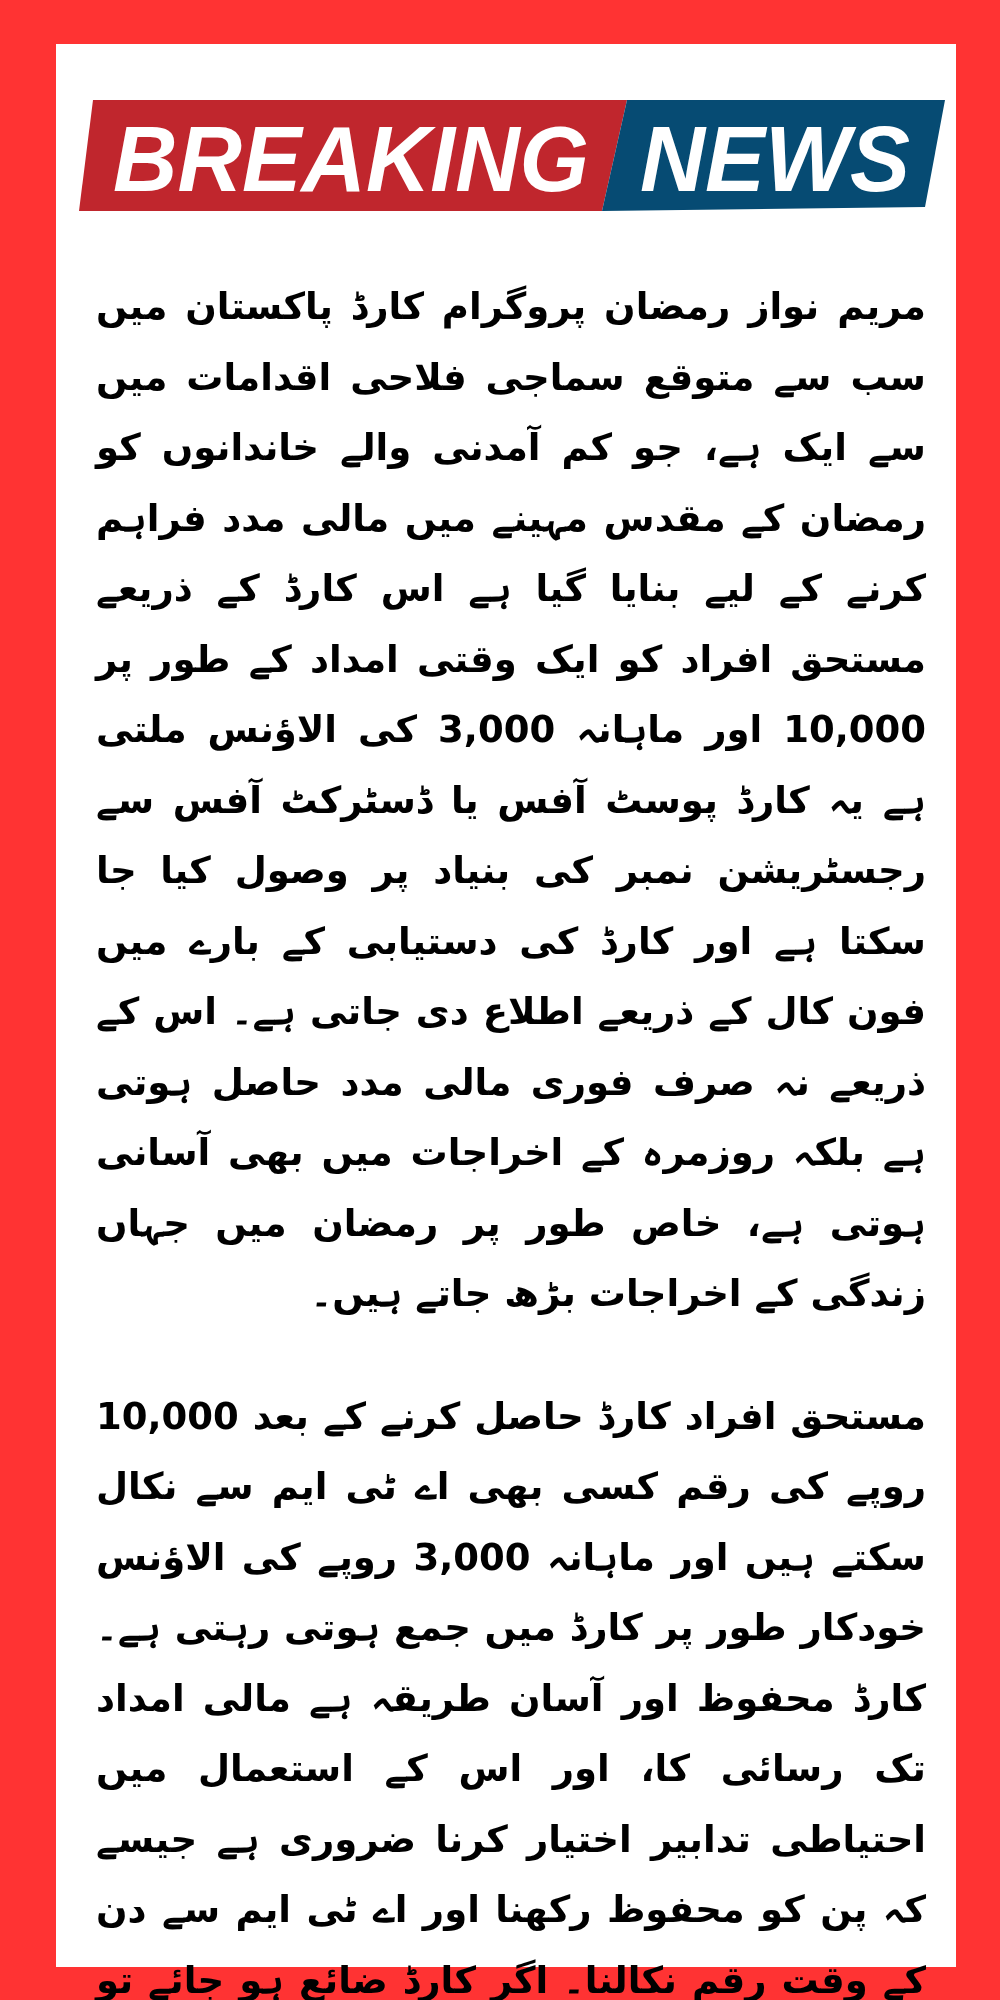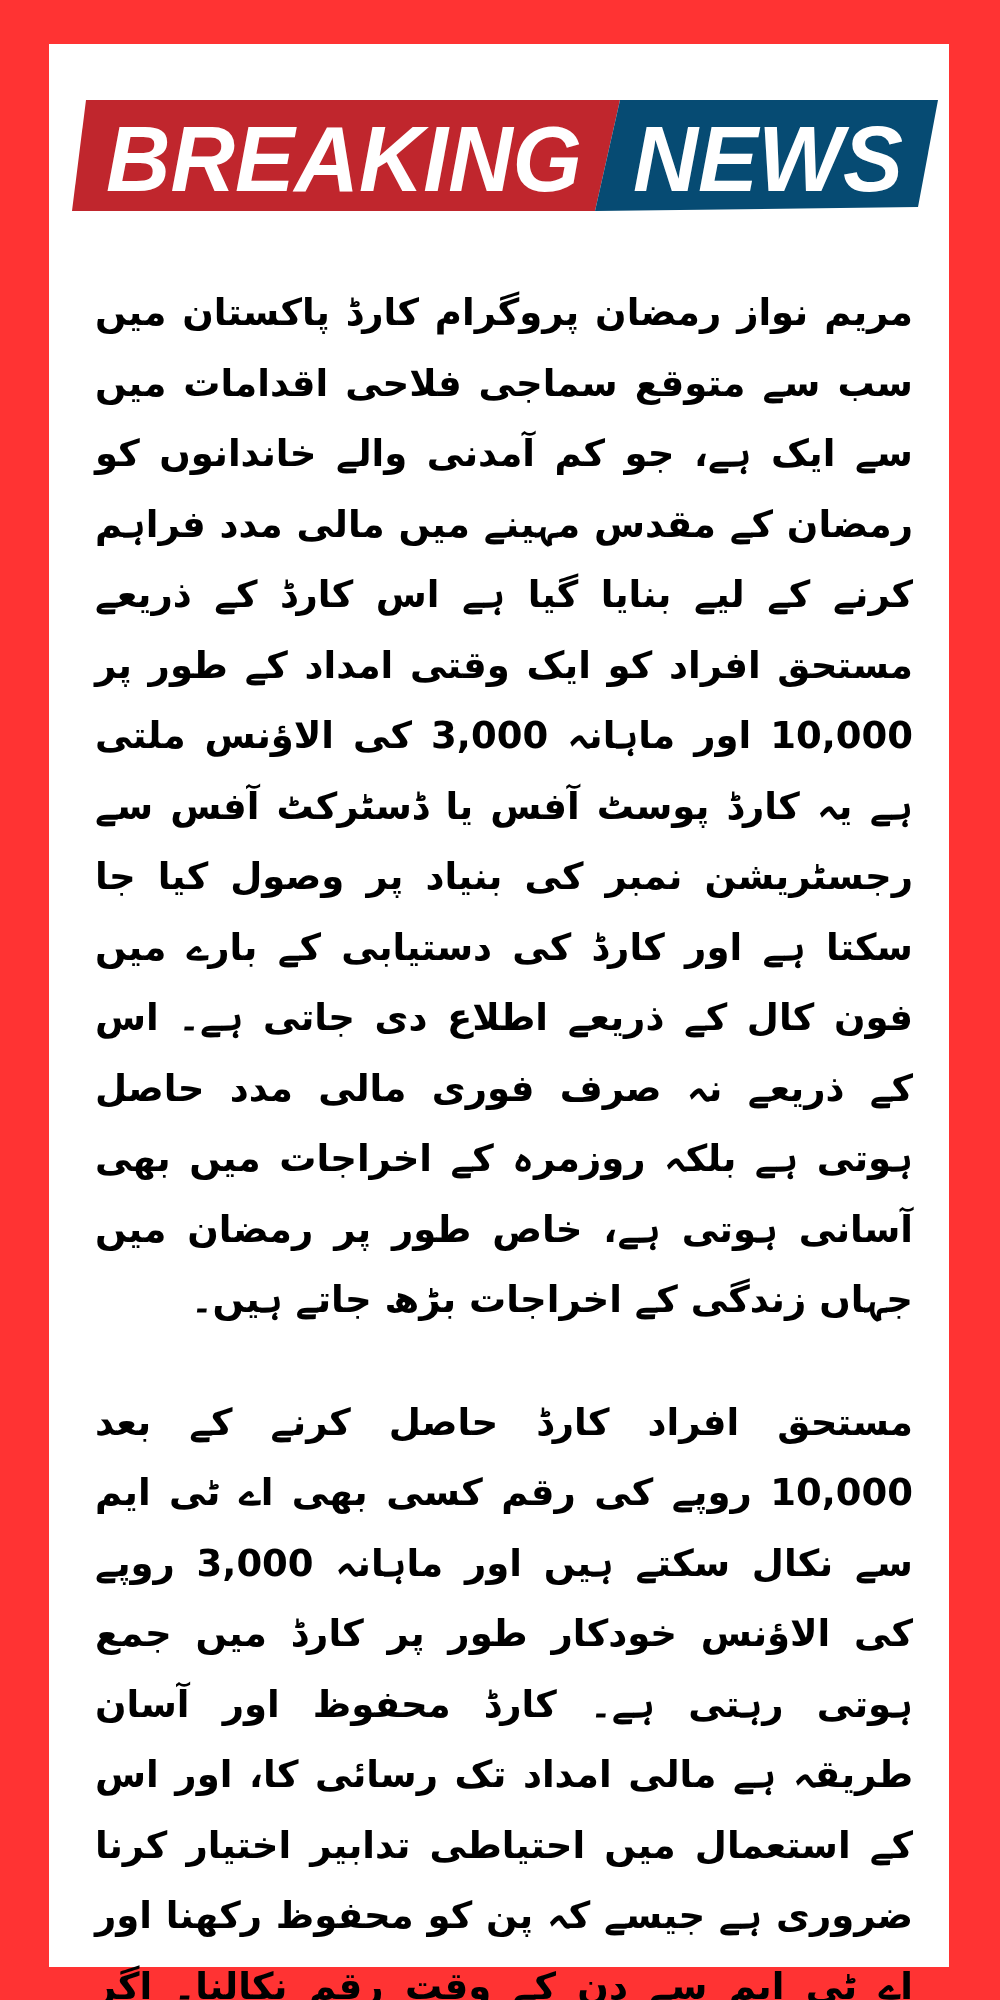--- a/index.html
+++ b/index.html
@@ -9,21 +9,21 @@
     body {
       width: 1000px;
       height: 2000px;
       background: #ff3333;
       position: relative;
       overflow: hidden;
       font-family: "DejaVu Sans", sans-serif;
     }
     .panel {
       position: absolute;
-      left: 49px;
+      left: 56px;
       top: 44px;
       width: 900px;
       height: 1923px;
       background: #ffffff;
     }
     .banner {
       position: absolute;
       left: 23px;
       top: 56px;
       width: 866px;
@@ -40,21 +40,21 @@
       direction: rtl;
       text-align: justify;
       text-align-last: right;
       color: #000000;
       font-family: "DejaVu Sans", sans-serif;
       font-weight: bold;
       font-size: 37px;
       line-height: 70.5px;
     }
     .article p {
-      margin: 6px;
+      margin: 0;
     }
     .article p + p {
       margin-top: 52px;
     }
     .banner-word {
       font-family: "Liberation Sans", sans-serif;
       font-weight: bold;
       font-style: italic;
     }
   </style>

